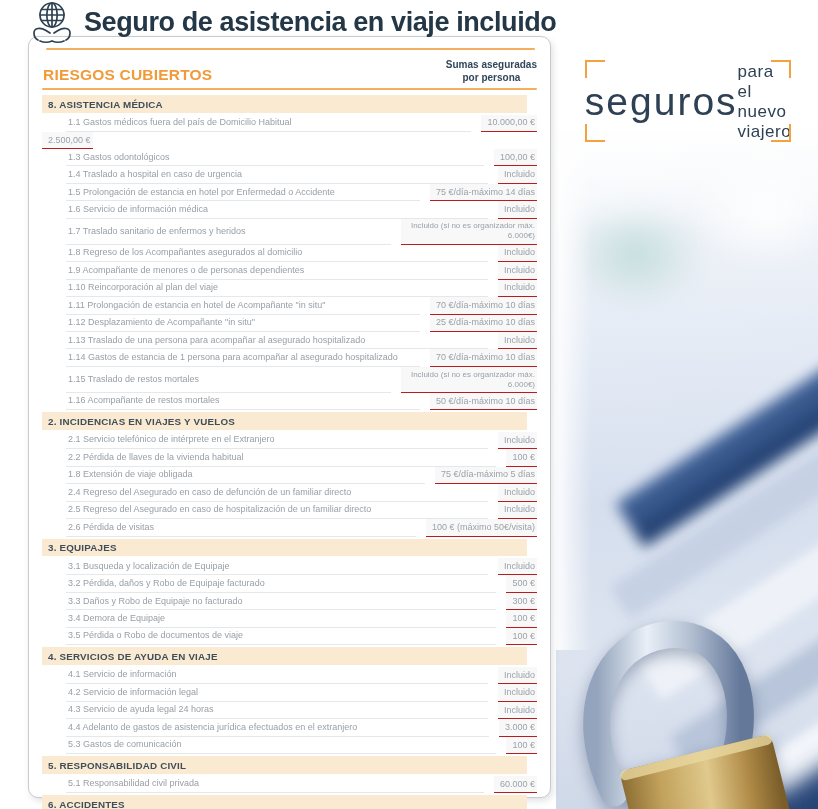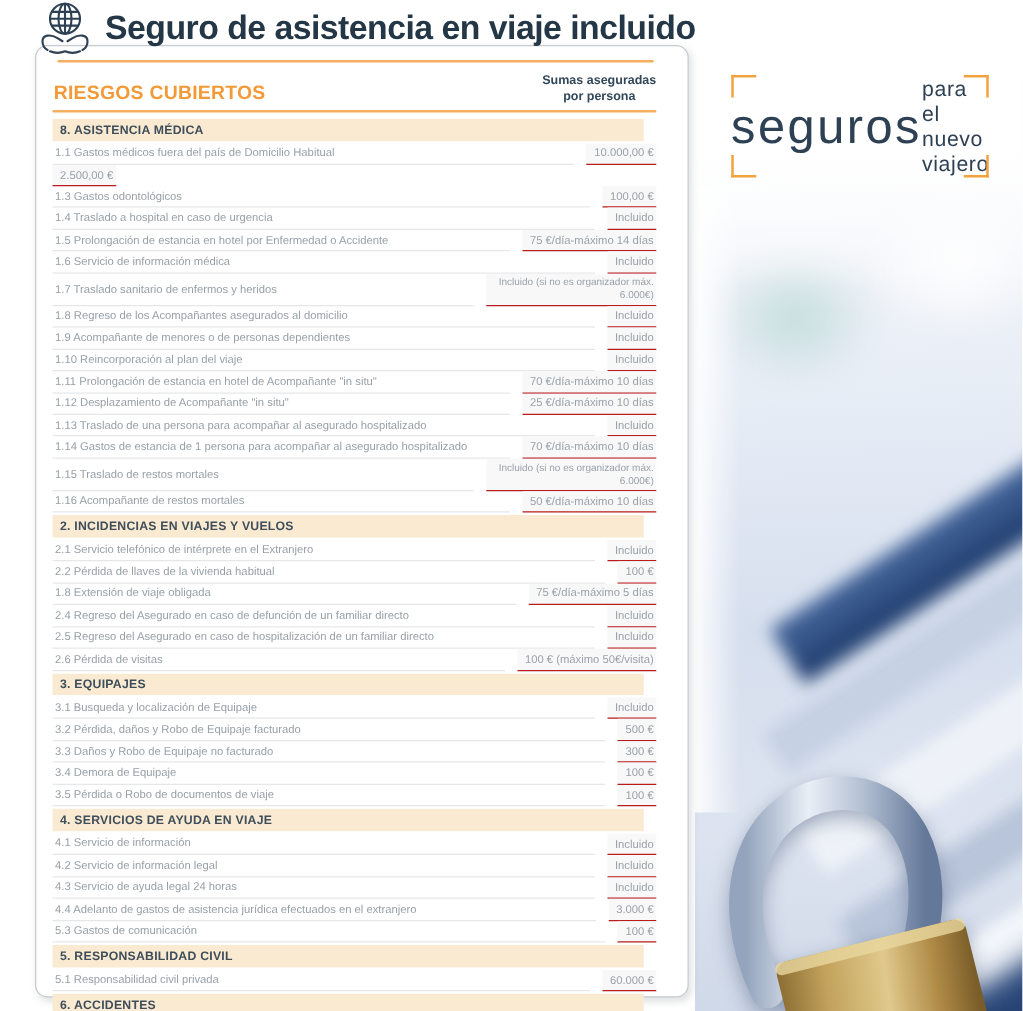--- a/index.html
+++ b/index.html
@@ -16,39 +16,39 @@
   .page-title{
     font-size:27px;font-weight:bold;color:#243746;letter-spacing:-0.4px;
     margin-left:6px;white-space:nowrap;
   }
 
   
   .coverage-box{
     position:absolute;left:28px;top:36px;width:523px;height:762px;
     background:#ffffff;border:1.5px solid #c6cbd0;border-radius:10px;
     box-shadow:2px 3px 6px rgba(60,70,80,.15);
-    box-sizing:border-box;padding:10px 25px 8px 13px;z-index:4;
+    box-sizing:border-box;padding:10px 13px 8px 13px;z-index:4;
   }
   .rule-orange{height:2px;background:#f3ae5f;border-radius:1px;}
   .rule-top{margin:1px 2px 6px 4px;}
   .rule-header{margin:3px 0 5px 0;}
 
   .table-header{display:flex;justify-content:space-between;align-items:flex-end;padding:2px 0 1px 1px;}
   .table-header-left{font-size:15.5px;font-weight:bold;color:#f29a38;letter-spacing:.2px;}
   .table-header-right{text-align:center;font-size:10px;font-weight:bold;color:#31475a;line-height:1.3;}
 
   .section-row{
     background:#fbead2;margin:2px 10px 2px 0;padding:3.5px 6px 3px 6px;
     font-size:9.8px;font-weight:bold;color:#3e4e5b;letter-spacing:.2px;
   }
   .row{display:flex;align-items:stretch;column-gap:10px;}
   .row-label{
     flex:1 1 auto;font-size:9px;color:#98a0a7;line-height:1.3;
     padding:2.6px 0 2.2px 2px;border-bottom:1px solid #e6e7e9;
-    display:flex;align-items:center;
+    display:flex;align-items:center;margin-left:24px;
   }
   .row-value{
     flex:0 0 auto;max-width:165px;font-size:9px;color:#9aa2a9;line-height:1.25;
     text-align:right;padding:2.6px 2px 2.2px 6px;border-bottom:1px solid #b91c1c;
     background:#f8f8f9;display:flex;align-items:center;justify-content:flex-end;
   }
   .row-value.small{font-size:8px;max-width:128px;}
 
   
   .logo{

